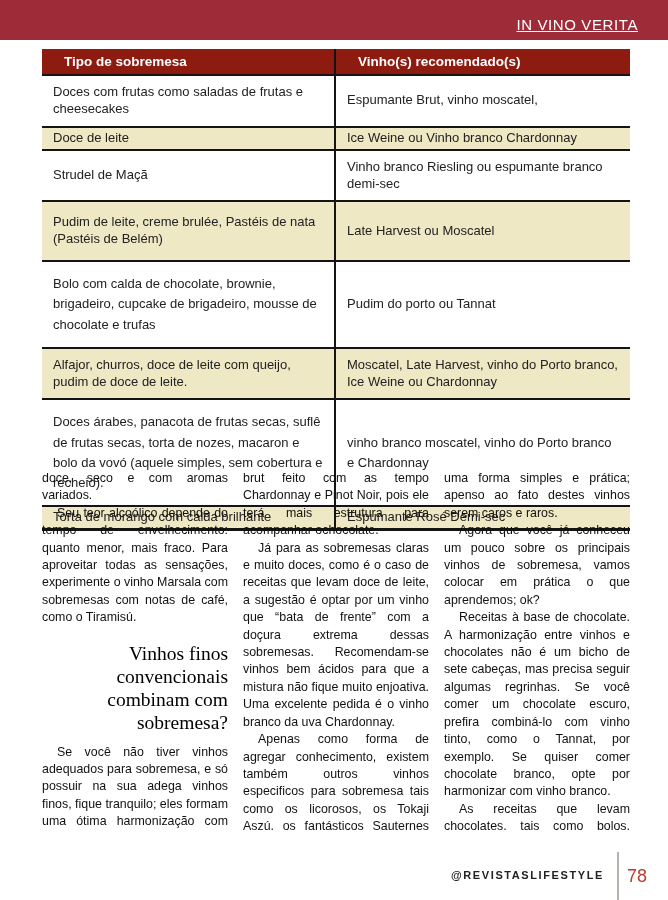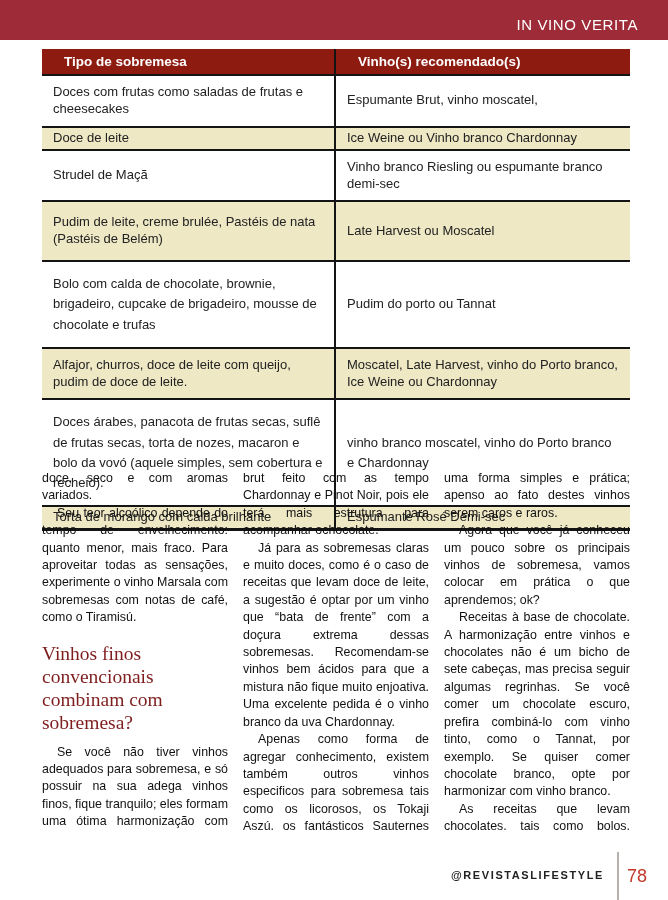--- a/index.html
+++ b/index.html
@@ -10,21 +10,21 @@
     font-family:"Liberation Sans", sans-serif; color:#1a1a1a;
   }
 
   
   .topbar {
     position:absolute; top:0; left:0; width:668px; height:40px;
     background:#9e2b38;
   }
   .topbar-title {
     position:absolute; right:30px; bottom:7px;
-    color:#ffffff; font-size:15px; letter-spacing:0.6px; font-weight:normal;
+    color:#ffffff; font-size:15px; letter-spacing:0.6px; font-weight:normal;text-decoration:underline;
   }
 
   
   .table-wrap { position:absolute; left:42px; top:49px; width:588px; }
   table { width:100%; border-collapse:collapse; table-layout:fixed; }
   th {
     background:#8d1b10; color:#ffffff; text-align:left; font-weight:bold;
     font-size:13.5px; padding:5px 22px; border-bottom:2px solid #141414;
   }
   th.c1, td.c1 { width:293px; border-right:2px solid #141414; }
@@ -45,22 +45,22 @@
     display:flex; gap:15px; overflow:hidden;
   }
   .col {
     flex:1 1 0; text-align:justify;
     font-size:12.4px; line-height:17.4px; color:#111111;
   }
   .col p { margin:0; }
   .col p.ind { text-indent:15px; }
   .section-heading {
     font-family:"Liberation Serif", serif; font-weight:normal;
-    color:#7f1d1d; font-size:19.5px; line-height:23px;
-    margin:15px 0 10px 0; text-align:left;
+    color:#000000; font-size:19.5px; line-height:23px;
+    margin:15px 0 10px 0; text-align:right;
   }
 
   
   .footer-handle {
     position:absolute; right:64px; bottom:19px;
     font-size:11px; letter-spacing:1.6px; color:#222222; font-weight:bold;
   }
   .footer-divider {
     position:absolute; right:49px; bottom:0;
     width:2px; height:48px; background:#b7b3ac;

